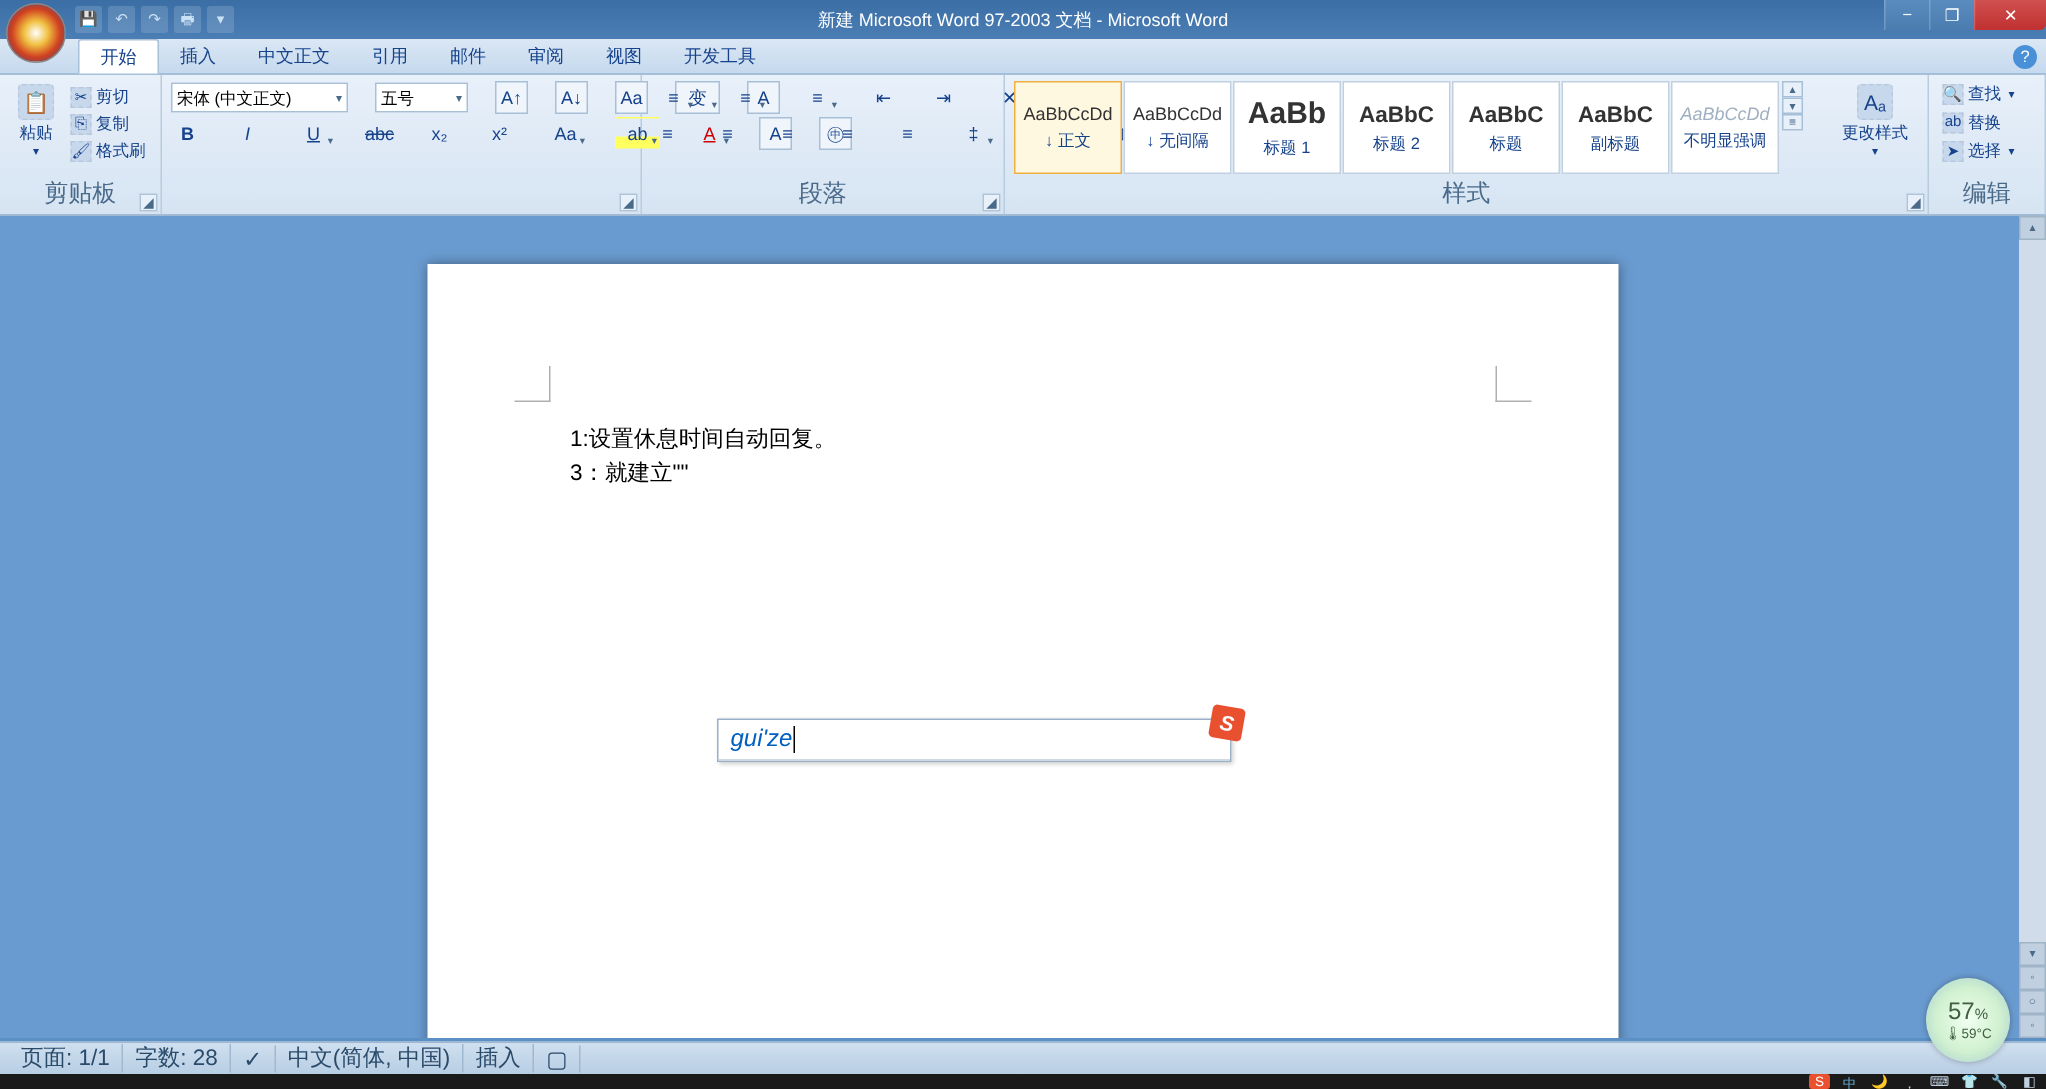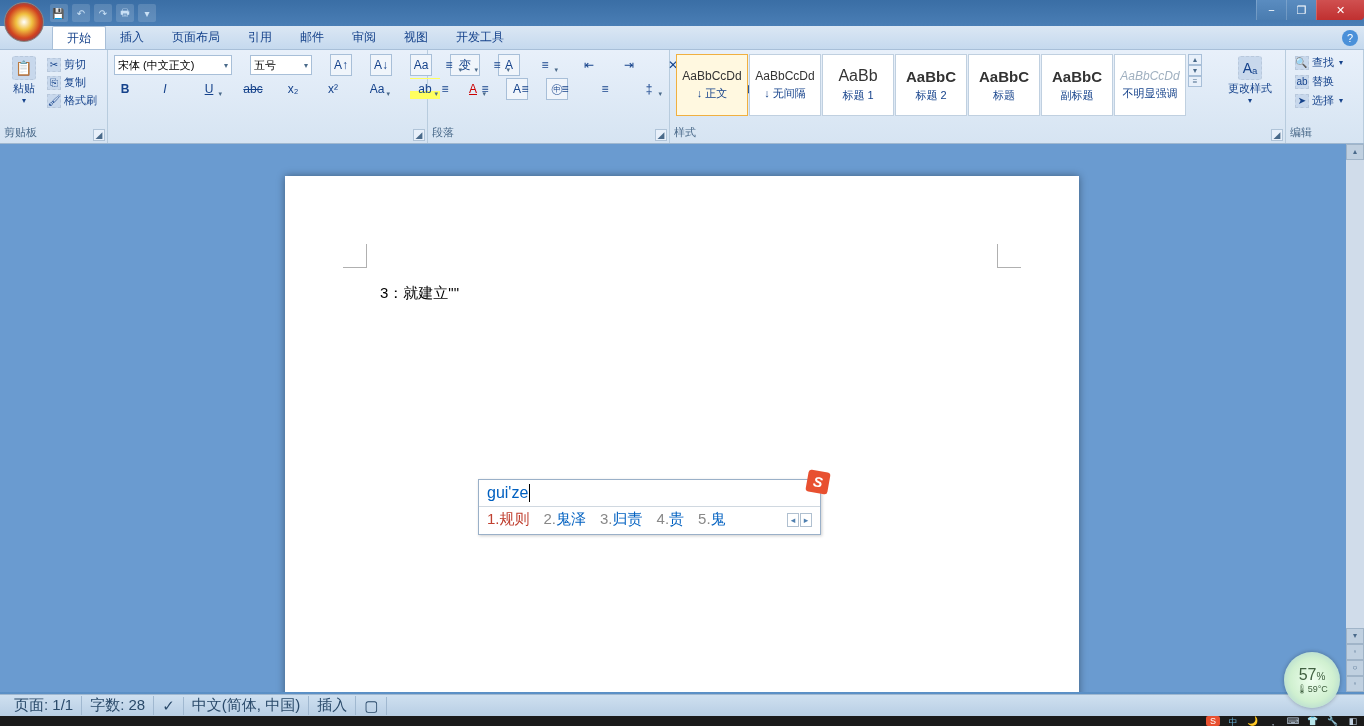--- a/index.html
+++ b/index.html
@@ -18,21 +18,21 @@
 
 .tabs { height:24px; background:linear-gradient(#dbe7f4,#c5d9ee); display:flex; padding-left:52px; border-bottom:1px solid #a8bfd8; }
 .tab { padding:3px 14px; font-size:12px; color:#15428b; cursor:pointer; }
 .tab.active { background:#fff; border:1px solid #a8bfd8; border-bottom:none; border-radius:2px 2px 0 0; color:#15428b;font-family:Liberation Serif, serif; }
 .help-btn { position:absolute; right:6px; top:30px; width:16px; height:16px; border-radius:50%; background:#4a90d9; color:#fff; font-size:11px; text-align:center; line-height:16px; }
 
 
 .ribbon { height:94px; background:linear-gradient(#e8f0fa,#d6e4f2); display:flex; border-bottom:1px solid #a0b8d0; }
 .group { border-right:1px solid #b8ccde; display:flex; flex-direction:column; padding:2px 4px; position:relative; }
 .group-body { flex:1; display:flex; align-items:flex-start; gap:2px; padding:2px; }
-.group-label { text-align:left; font-size:11px; color:#4a6a8a; padding:1px 0; position:relative; }
+.group-label { text-align:center; font-size:16px; color:#4a6a8a; padding:1px 0; position:relative; }
 .group-launcher { position:absolute; right:2px; bottom:2px; width:12px; height:12px; font-size:9px; color:#4a6a8a; border:1px solid #b0c4d8; background:#e8f0fa; text-align:center; line-height:10px; }
 
 .big-btn { display:flex; flex-direction:column; align-items:center; justify-content:center; padding:2px 4px; font-size:11px; color:#15428b; min-width:36px; }
 .big-btn .ico { width:24px; height:24px; background:#c8d8ec; border:1px dashed #b8c8dc; border-radius:3px; margin-bottom:1px; display:flex; align-items:center; justify-content:center; font-size:14px; }
 .clipboard-side { display:flex; flex-direction:column; gap:1px; padding-top:2px; }
 .sm-btn { display:flex; align-items:center; gap:3px; font-size:11px; color:#15428b; padding:1px 3px; }
 .sm-ico { width:14px; height:14px; background:#c8d8ec; border:1px dashed #b8c8dc; display:inline-flex; align-items:center; justify-content:center; font-size:10px; }
 
 
 .font-group-body { flex-direction:column; gap:2px; }
@@ -43,40 +43,40 @@
 .tool-btn.split { width:30px; position:relative; }
 .tool-btn.split::after { content:"▾"; font-size:7px; position:absolute; right:1px; bottom:1px; color:#4a6a8a; }
 .tool-btn.box { border:1px solid #a8bfd8; background:#f0f5fb; }
 
 
 .styles-gallery { display:flex; gap:1px; }
 .style-item { width:72px; height:62px; border:1px solid #c0d0e0; background:#fff; display:flex; flex-direction:column; align-items:center; justify-content:center; }
 .style-item.sel { border:1px solid #f0b040; background:#fff8e0; }
 .style-item.dim .style-prev { color:#a0b0c0; font-style:italic; }
 .style-prev { font-size:12px; color:#333; }
-.style-prev.lg { font-size:16px; font-weight:normal; }
+.style-prev.lg { font-size:20px; font-weight:bold; }
 .style-prev.md { font-size:15px; font-weight:bold; }
 .style-name { font-size:11px; color:#15428b; margin-top:3px; }
 .gallery-ctrl { width:14px; display:flex; flex-direction:column; }
 .gallery-ctrl div { flex:1; border:1px solid #a8bfd8; background:#e8f0fa; font-size:8px; text-align:center; display:flex; align-items:center; justify-content:center; color:#4a6a8a; }
 
 
 .edit-group-body { flex-direction:column; gap:2px; padding-top:2px; }
 
 
 .doc-area { height:548px; background:#6a9bd0; display:flex; justify-content:center; position:relative; overflow:hidden; }
 .page { width:794px; min-height:1122px; background:#fff; margin-top:32px; box-shadow:0 0 8px rgba(0,0,0,0.4); position:relative; padding:106px 95px; }
 .corner { position:absolute; width:24px; height:24px; border:1px solid #b0b0b0; }
 .corner.tl { top:92px; left:82px; border-right:none; border-bottom:none; border-top:none; border-left:none; border-bottom:1px solid #b0b0b0; border-right:1px solid #b0b0b0; transform:translate(-24px,-24px); }
 .corner.tr { top:92px; right:82px; border:none; border-bottom:1px solid #b0b0b0; border-left:1px solid #b0b0b0; transform:translate(24px,-24px); }
 .doc-text { font-size:15px; color:#000; line-height:1.5; font-family:SimSun,serif; }
 
 
 .ime { position:absolute; top:335px; left:478px; width:343px; background:#fff; border:1px solid #9ab0c8; box-shadow:1px 1px 3px rgba(0,0,0,0.2); z-index:30; font-family:SimSun,serif; }
-.ime-input { padding:4px 8px; font-size:16px; color:#0060c0; border-bottom:1px solid #d0d8e0; display:flex; align-items:center; }
+.ime-input { padding:4px 8px; font-size:16px; color:#0060c0; border-bottom:1px solid #d0d8e0; display:flex; align-items:center;font-style:italic; }
 .ime-cursor { display:inline-block; width:1px; height:18px; background:#000; margin-left:1px; }
 .ime-logo { position:absolute; top:-9px; right:-9px; width:22px; height:22px; background:#e85030; color:#fff; border-radius:3px; transform:rotate(10deg); font-size:14px; font-weight:bold; text-align:center; line-height:22px; font-style:italic; font-family:Arial; }
 .ime-cands { padding:3px 8px 5px; font-size:15px; display:flex; gap:14px; align-items:center; }
 .ime-cand { color:#0060c0; }
 .ime-cand .num { color:#888; }
 .ime-cand.first { color:#c04030; }
 .ime-cand.first .num { color:#c04030; }
 .ime-nav { margin-left:auto; display:flex; gap:1px; }
 .ime-nav span { width:12px; height:14px; border:1px solid #b0c0d0; font-size:9px; text-align:center; line-height:12px; color:#5080b0; }
 
@@ -105,31 +105,32 @@
 
 <div class="titlebar">
   <div class="office-btn"></div>
   <div class="qat">
     <div class="qat-btn">💾</div>
     <div class="qat-btn">↶</div>
     <div class="qat-btn">↷</div>
     <div class="qat-btn">🖶</div>
     <div class="qat-btn">▾</div>
   </div>
+  <div class="title-text">新建 Microsoft Word 97-2003 文档 - Microsoft Word</div>
   <div class="win-controls">
     <div class="win-btn">−</div>
     <div class="win-btn">❐</div>
     <div class="win-btn close">✕</div>
   </div>
 </div>
 
 <div class="tabs">
   <div class="tab active">开始</div>
   <div class="tab">插入</div>
-  <div class="tab">页面布局</div>
+  <div class="tab">中文正文</div>
   <div class="tab">引用</div>
   <div class="tab">邮件</div>
   <div class="tab">审阅</div>
   <div class="tab">视图</div>
   <div class="tab">开发工具</div>
 </div>
 <div class="help-btn">?</div>
 
 <div class="ribbon">
 
@@ -297,20 +298,21 @@
     <div class="group-label">编辑</div>
   </div>
 
 </div>
 
 <div class="doc-area">
   <div class="page">
     <div class="corner tl"></div>
     <div class="corner tr"></div>
     <div class="doc-text">
+      <div>1:设置休息时间自动回复。</div>
       <div>3：就建立""</div>
     </div>
   </div>
   <div class="side-tools">
     <div>▦</div>
   </div>
   <div class="vscroll" style="right:0">
     <div class="arr">▴</div>
     <div class="track"></div>
     <div class="arr">▾</div>
@@ -318,31 +320,20 @@
     <div class="arr">○</div>
     <div class="arr">◦</div>
   </div>
 
   <div class="ime">
     <div class="ime-logo">S</div>
     <div class="ime-input">
       <span>gui'ze</span>
         <span class="ime-cursor"></span>
     </div>
-    <div class="ime-cands" id="ime-cands">
-    <span class="ime-cand first"><span class="num">1.</span>规则</span>
-        <span class="ime-cand"><span class="num">2.</span>鬼泽</span>
-        <span class="ime-cand"><span class="num">3.</span>归责</span>
-        <span class="ime-cand"><span class="num">4.</span>贵</span>
-        <span class="ime-cand"><span class="num">5.</span>鬼</span>
-        <div class="ime-nav">
-          <span>◂</span>
-          <span>▸</span>
-        </div>
-      </div>
   </div>
 </div>
 
 <div class="statusbar">
   <div class="status-item">页面: 1/1</div>
   <div class="status-item">字数: 28</div>
   <div class="status-item">✓</div>
   <div class="status-item">中文(简体, 中国)</div>
   <div class="status-item">插入</div>
   <div class="status-item">▢</div>

